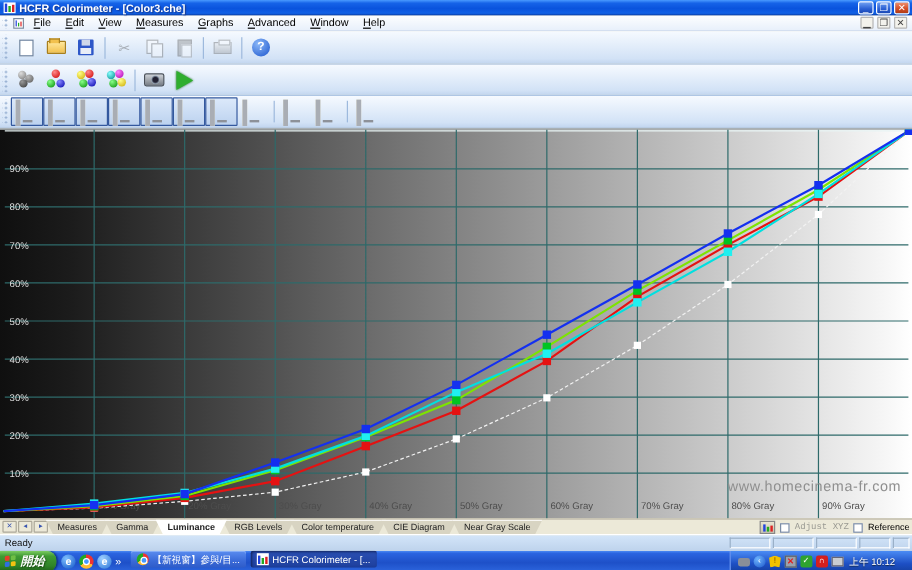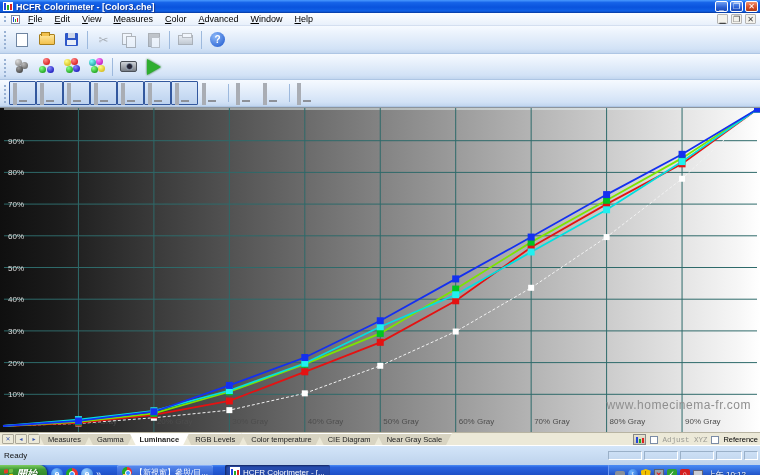--- a/index.html
+++ b/index.html
@@ -85,35 +85,35 @@
   .tab { position:relative; padding:0 10px; display:flex; align-items:center; color:#222;
      clip-path:polygon(0 0,100% 0,calc(100% - 6px) 100%,6px 100%); background:#d8d4c2; border-top:1px solid #fff; margin-left:-4px; }
   .tab.active { background:#fff; font-weight:bold; z-index:3; }
   .tab-extras { position:absolute; right:2px; top:0; height:13px; display:flex; align-items:center; gap:4px; font-size:7.5px; }
   .cbx { width:8px; height:8px; background:#fff; border:1px solid #7b8ca6; display:inline-block; }
   .lbl-dim { color:#9a9a93;font-family:Liberation Mono, monospace; }
   .mini-app-icon { width:13px; height:11px; background:linear-gradient(180deg,#e8e4d0,#c8c4b0); border:1px solid #888; display:flex; align-items:flex-end; justify-content:center; gap:1px; padding:1px;}
   .mini-app-icon i { display:block; width:2px; }
 
   
-  .statusbar { height:20px; background:linear-gradient(180deg,#d3e5f9,#bed3ec); border-top:1px solid #fff; display:flex; align-items:center; font-size:8px; color:#111; position:relative;}
+  .statusbar { height:14px; background:linear-gradient(180deg,#d3e5f9,#bed3ec); border-top:1px solid #fff; display:flex; align-items:center; font-size:8px; color:#111; position:relative;}
   .statusbar .msg { padding-left:4px; flex:1; }
   .spanel { height:9px; border:1px solid; border-color:#9ab0c8 #fff #fff #9ab0c8; margin-right:2px; }
 
   
   .taskbar { height:18px; background:linear-gradient(180deg,#4b8cf5 0%,#2a64e0 12%,#1e50c8 55%,#2a62da 90%,#1540a0 100%); display:flex; }
   .startbtn { height:18px; padding:0 10px 0 4px; display:flex; align-items:center; gap:3px; border-radius:0 8px 8px 0;
     background:linear-gradient(180deg,#7ece62 0%,#3f9a33 25%,#2f8428 70%,#1d5c18 100%); box-shadow:1px 0 2px #06266c; }
   .startbtn span { color:#fff; font-weight:bold; font-style:italic; font-size:10px; text-shadow:1px 1px 1px #184a12; }
   .xp-flag { width:10px; height:10px; display:grid; grid-template-columns:4px 4px; grid-template-rows:4px 4px; gap:1px; transform:skewY(-6deg); }
   .xp-flag i { border-radius:1px; }
   .ql { display:flex; align-items:center; gap:3px; padding:0 4px; }
   .qlicon { width:12px; height:12px; border-radius:50%; font-size:9px; font-weight:bold; color:#fff; text-align:center; line-height:12px; }
   .chevron { color:#fff; font-size:9px; }
-  .taskbtn { height:14px; margin-left:12px; padding:0 5px; display:flex; align-items:center; gap:3px; border-radius:2px; min-width:0;
+  .taskbtn { height:14px; margin-left:4px; padding:0 5px; display:flex; align-items:center; gap:3px; border-radius:2px; min-width:0;
     background:linear-gradient(180deg,#5b8df0,#3a6ad8 60%,#2f5cc8); box-shadow:inset 0 1px 0 #86aef7; color:#fff; font-size:8px; }
   .taskbtn.pressed { background:linear-gradient(180deg,#2a50b4,#1e3f9c); box-shadow:inset 1px 1px 2px #12255e; }
   .taskbtn .t { white-space:nowrap; overflow:hidden; text-overflow:ellipsis; max-width:82px; }
   .tbicon { width:10px; height:10px; flex:none; }
   .chrome-ball { border-radius:50%; background:conic-gradient(#e33 0 33%,#fb3 33% 66%,#2a2 66%); position:relative; }
   .chrome-ball::after { content:""; position:absolute; left:3px; top:3px; width:4px; height:4px; border-radius:50%; background:#49f; border:1px solid #fff; }
   .tray { margin-left:auto; height:18px; display:flex; align-items:center; gap:3px; padding:0 14px 0 6px; border-left:1px solid #6a96f0; background:linear-gradient(180deg,#4b8cf5,#1d4fc4 60%,#1540a0); }
   .tray .ticon { width:10px; height:10px; font-size:7px; line-height:10px; text-align:center; color:#fff; flex:none; }
   .tray .time { color:#fff; font-size:8px; white-space:nowrap; margin-left:2px; text-shadow:0 1px 1px #123; }
 </style>
@@ -140,21 +140,21 @@
     <span class="grip"></span>
     <span class="mini-doc-icon">
         <i style="height:5px;background:#2244dd"></i>
         <i style="height:3px;background:#22aa22"></i>
         <i style="height:4px;background:#dd2222"></i>
       </span>
     <span class="menu-item">File</span>
     <span class="menu-item">Edit</span>
     <span class="menu-item">View</span>
     <span class="menu-item">Measures</span>
-    <span class="menu-item">Color</span>
+    <span class="menu-item">Graphs</span>
     <span class="menu-item">Advanced</span>
     <span class="menu-item">Window</span>
     <span class="menu-item">Help</span>
     <span class="mdi-btns">
       <span class="mdi-btn">▁</span>
       <span class="mdi-btn">❐</span>
       <span class="mdi-btn">✕</span>
     </span>
   </div>
 

